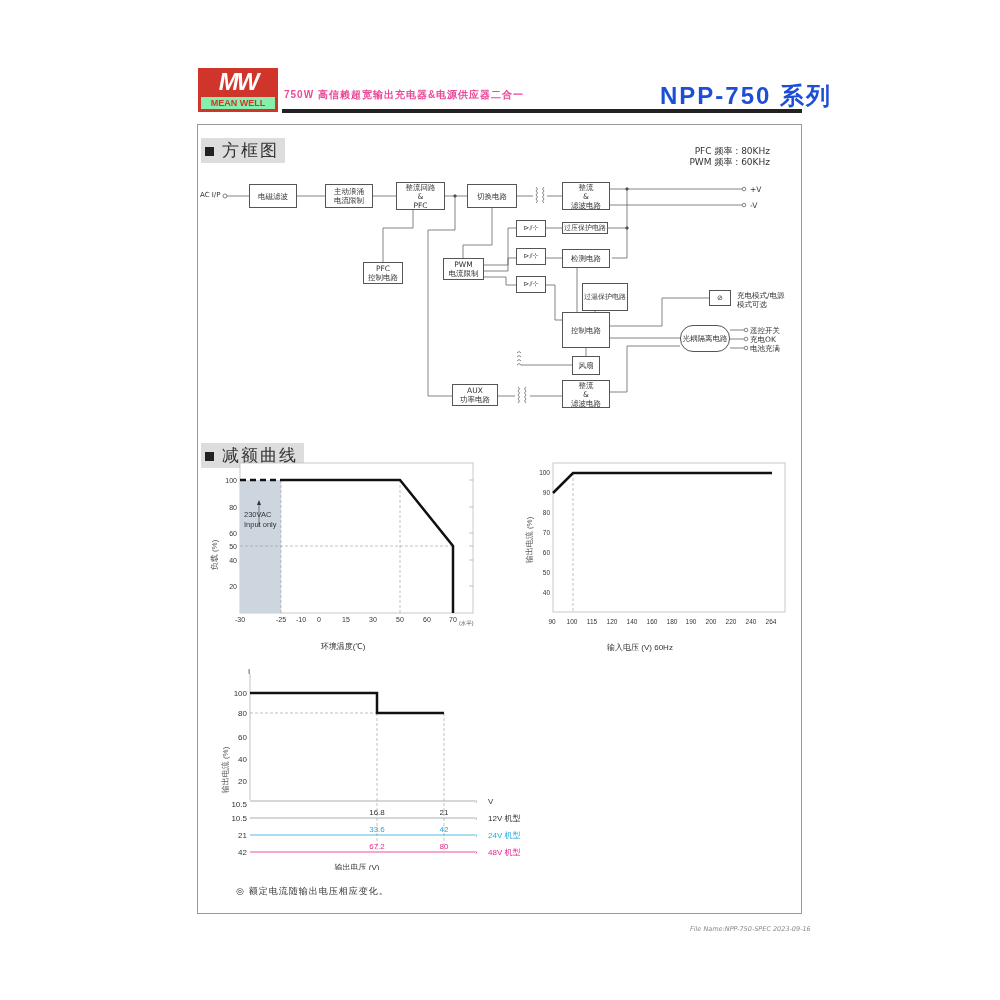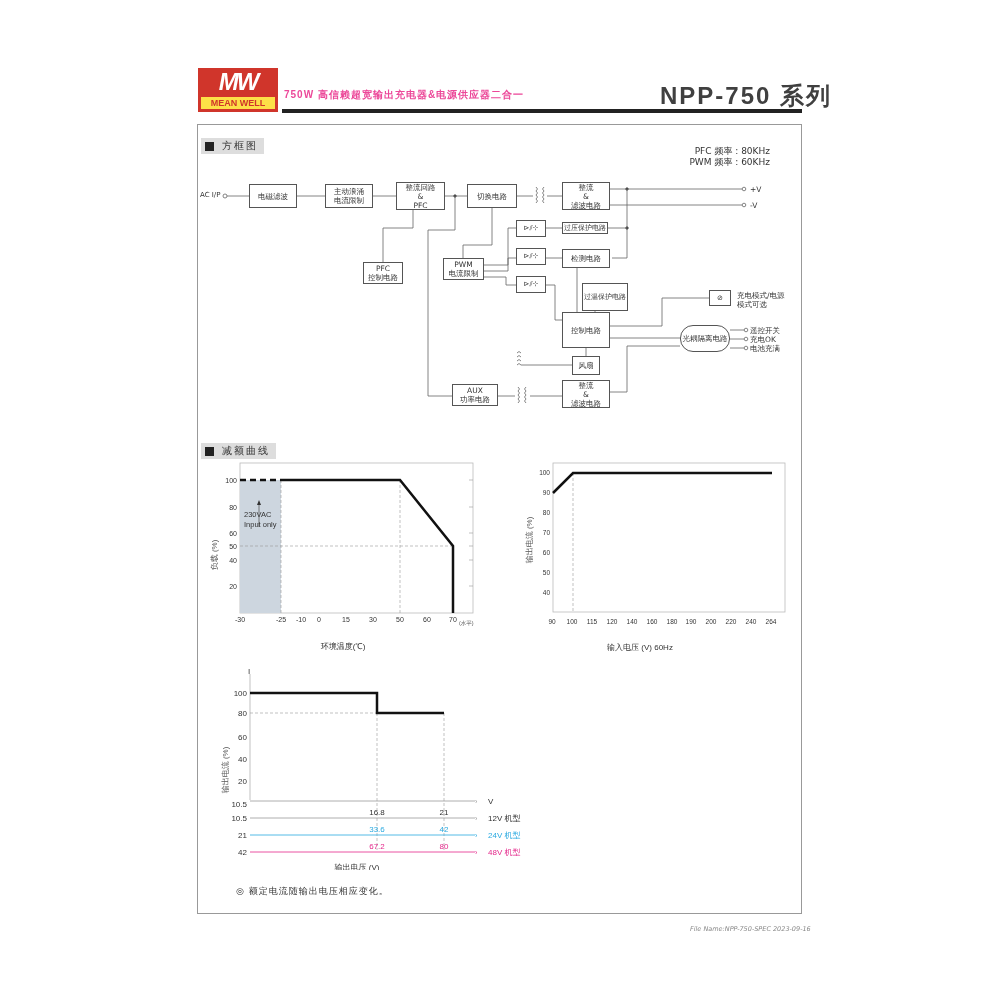--- a/index.html
+++ b/index.html
@@ -1,25 +1,25 @@
 <!DOCTYPE html>
 <html><head>
 <meta charset="utf-8">
 <style>
   html,body{margin:0;padding:0;background:#fff;}
   body{width:1000px;height:1000px;position:relative;overflow:hidden;font-family:"DejaVu Sans","Liberation Sans",sans-serif;color:#333;}
   .abs{position:absolute;}
   .logo{left:198px;top:68px;width:80px;height:44px;background:#d0352b;}
   .logo-mw{position:absolute;left:0;top:0;width:80px;height:28px;color:#fff;font:italic bold 24px "Liberation Sans",sans-serif;text-align:center;letter-spacing:-2px;line-height:28px;}
-  .logo-name{position:absolute;left:3px;bottom:3px;width:74px;height:12px;background:#fde047;color:#d0352b;font:bold 9px "Liberation Sans",sans-serif;text-align:center;line-height:12px;}
+  .logo-name{position:absolute;left:3px;bottom:3px;width:74px;height:12px;background:#86efac;color:#d0352b;font:bold 9px "Liberation Sans",sans-serif;text-align:center;line-height:12px;}
   .title{left:284px;top:88px;font-size:10px;font-weight:bold;color:#ec4899;letter-spacing:1px;font-family:"Liberation Sans",sans-serif;}
-  .series{left:660px;top:80px;font-size:24px;font-weight:bold;color:#404040;letter-spacing:2px;font-family:"Liberation Sans",sans-serif;}
+  .series{left:660px;top:80px;font-size:24px;font-weight:bold;color:#1d4ed8;letter-spacing:2px;font-family:"Liberation Sans",sans-serif;}
   .rule{left:282px;top:109px;width:520px;height:4px;background:#222;}
   .frame{left:197px;top:124px;width:605px;height:790px;border:1px solid #999;box-sizing:border-box;}
-  .sec-head{background:#ddd;font-size:10px;color:#333;padding:1px 6px 1px 4px;letter-spacing:2px;}
+  .sec-head{background:#ddd;font-size:17px;color:#333;padding:1px 6px 1px 4px;letter-spacing:2px;}
   .sec-head .sq{display:inline-block;width:9px;height:9px;background:#222;margin-right:8px;vertical-align:middle;}
   .freq{font-size:9px;color:#333;text-align:right;line-height:11px;}
   .blk{border:1px solid #555;background:#fff;font-size:7.5px;color:#333;display:flex;align-items:center;justify-content:center;text-align:center;line-height:9px;box-sizing:border-box;white-space:pre-line;}
   .lbl{font-size:7.5px;color:#333;white-space:pre-line;line-height:9px;}
   .small{font-size:7px;}
   svg text{font-family:"Liberation Sans",sans-serif;}
   .footer{left:690px;top:925px;font-size:6.5px;font-style:italic;color:#888;}
   .note{left:236px;top:885px;font-size:9px;color:#333;letter-spacing:1px;}
 </style>
 </head>

